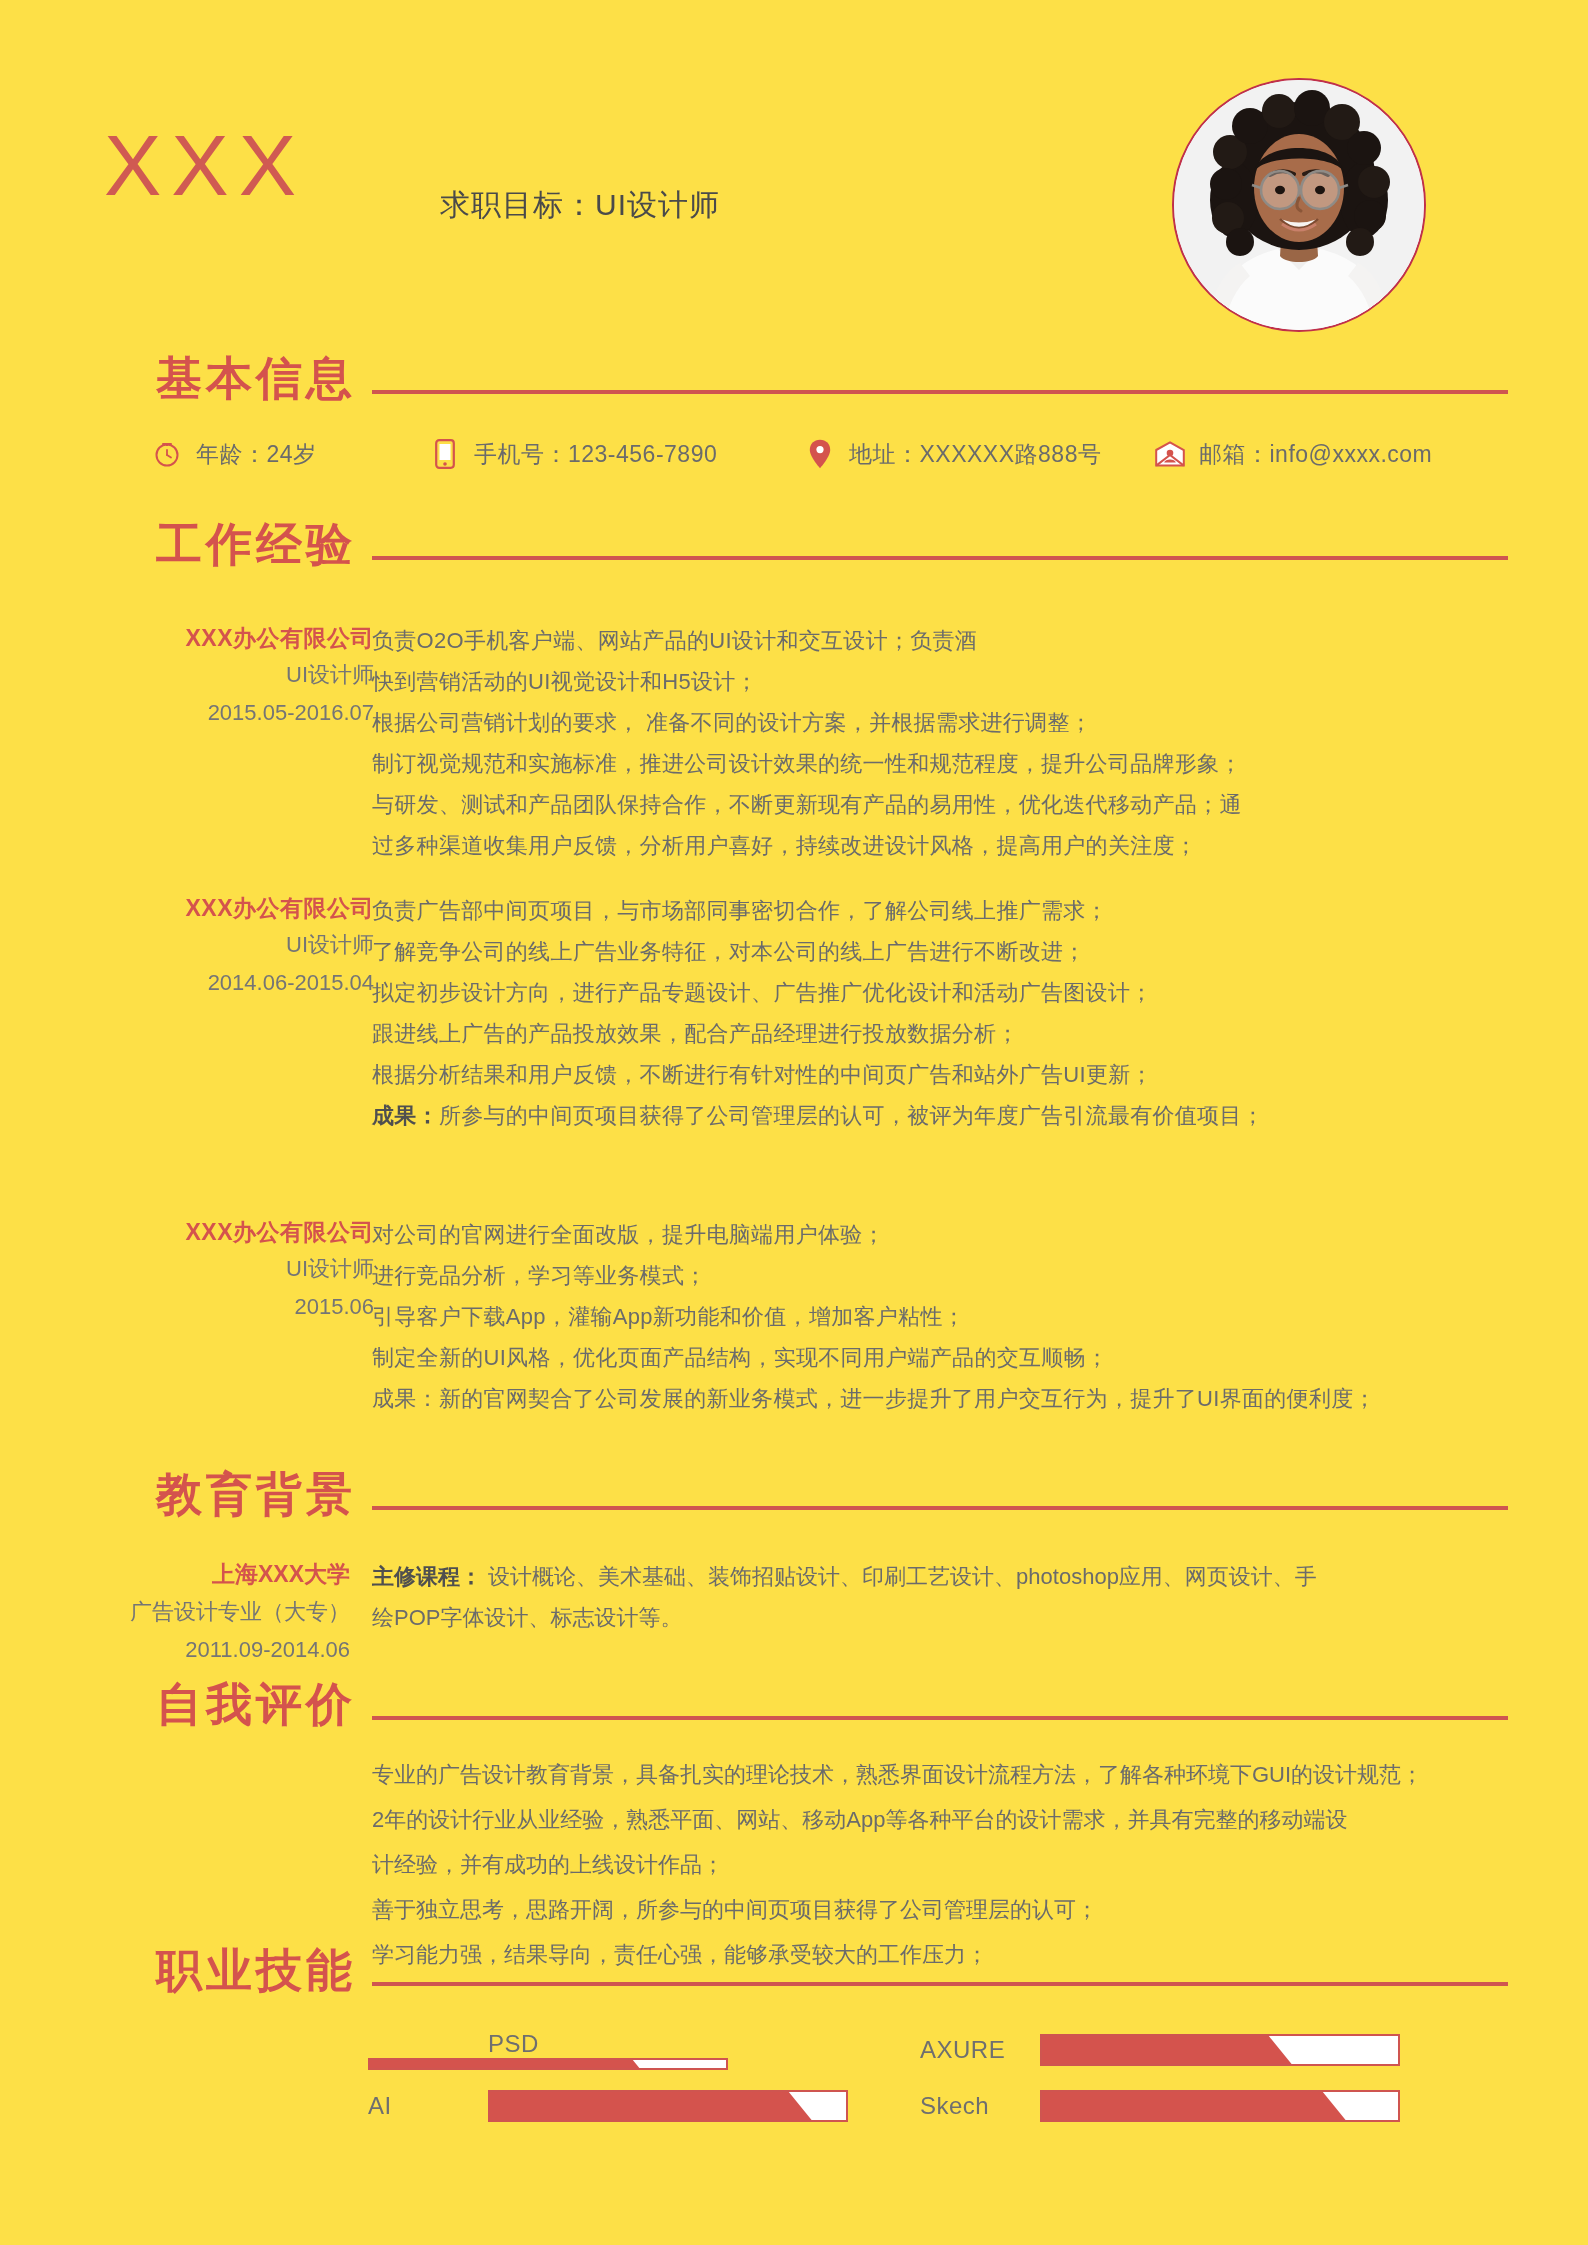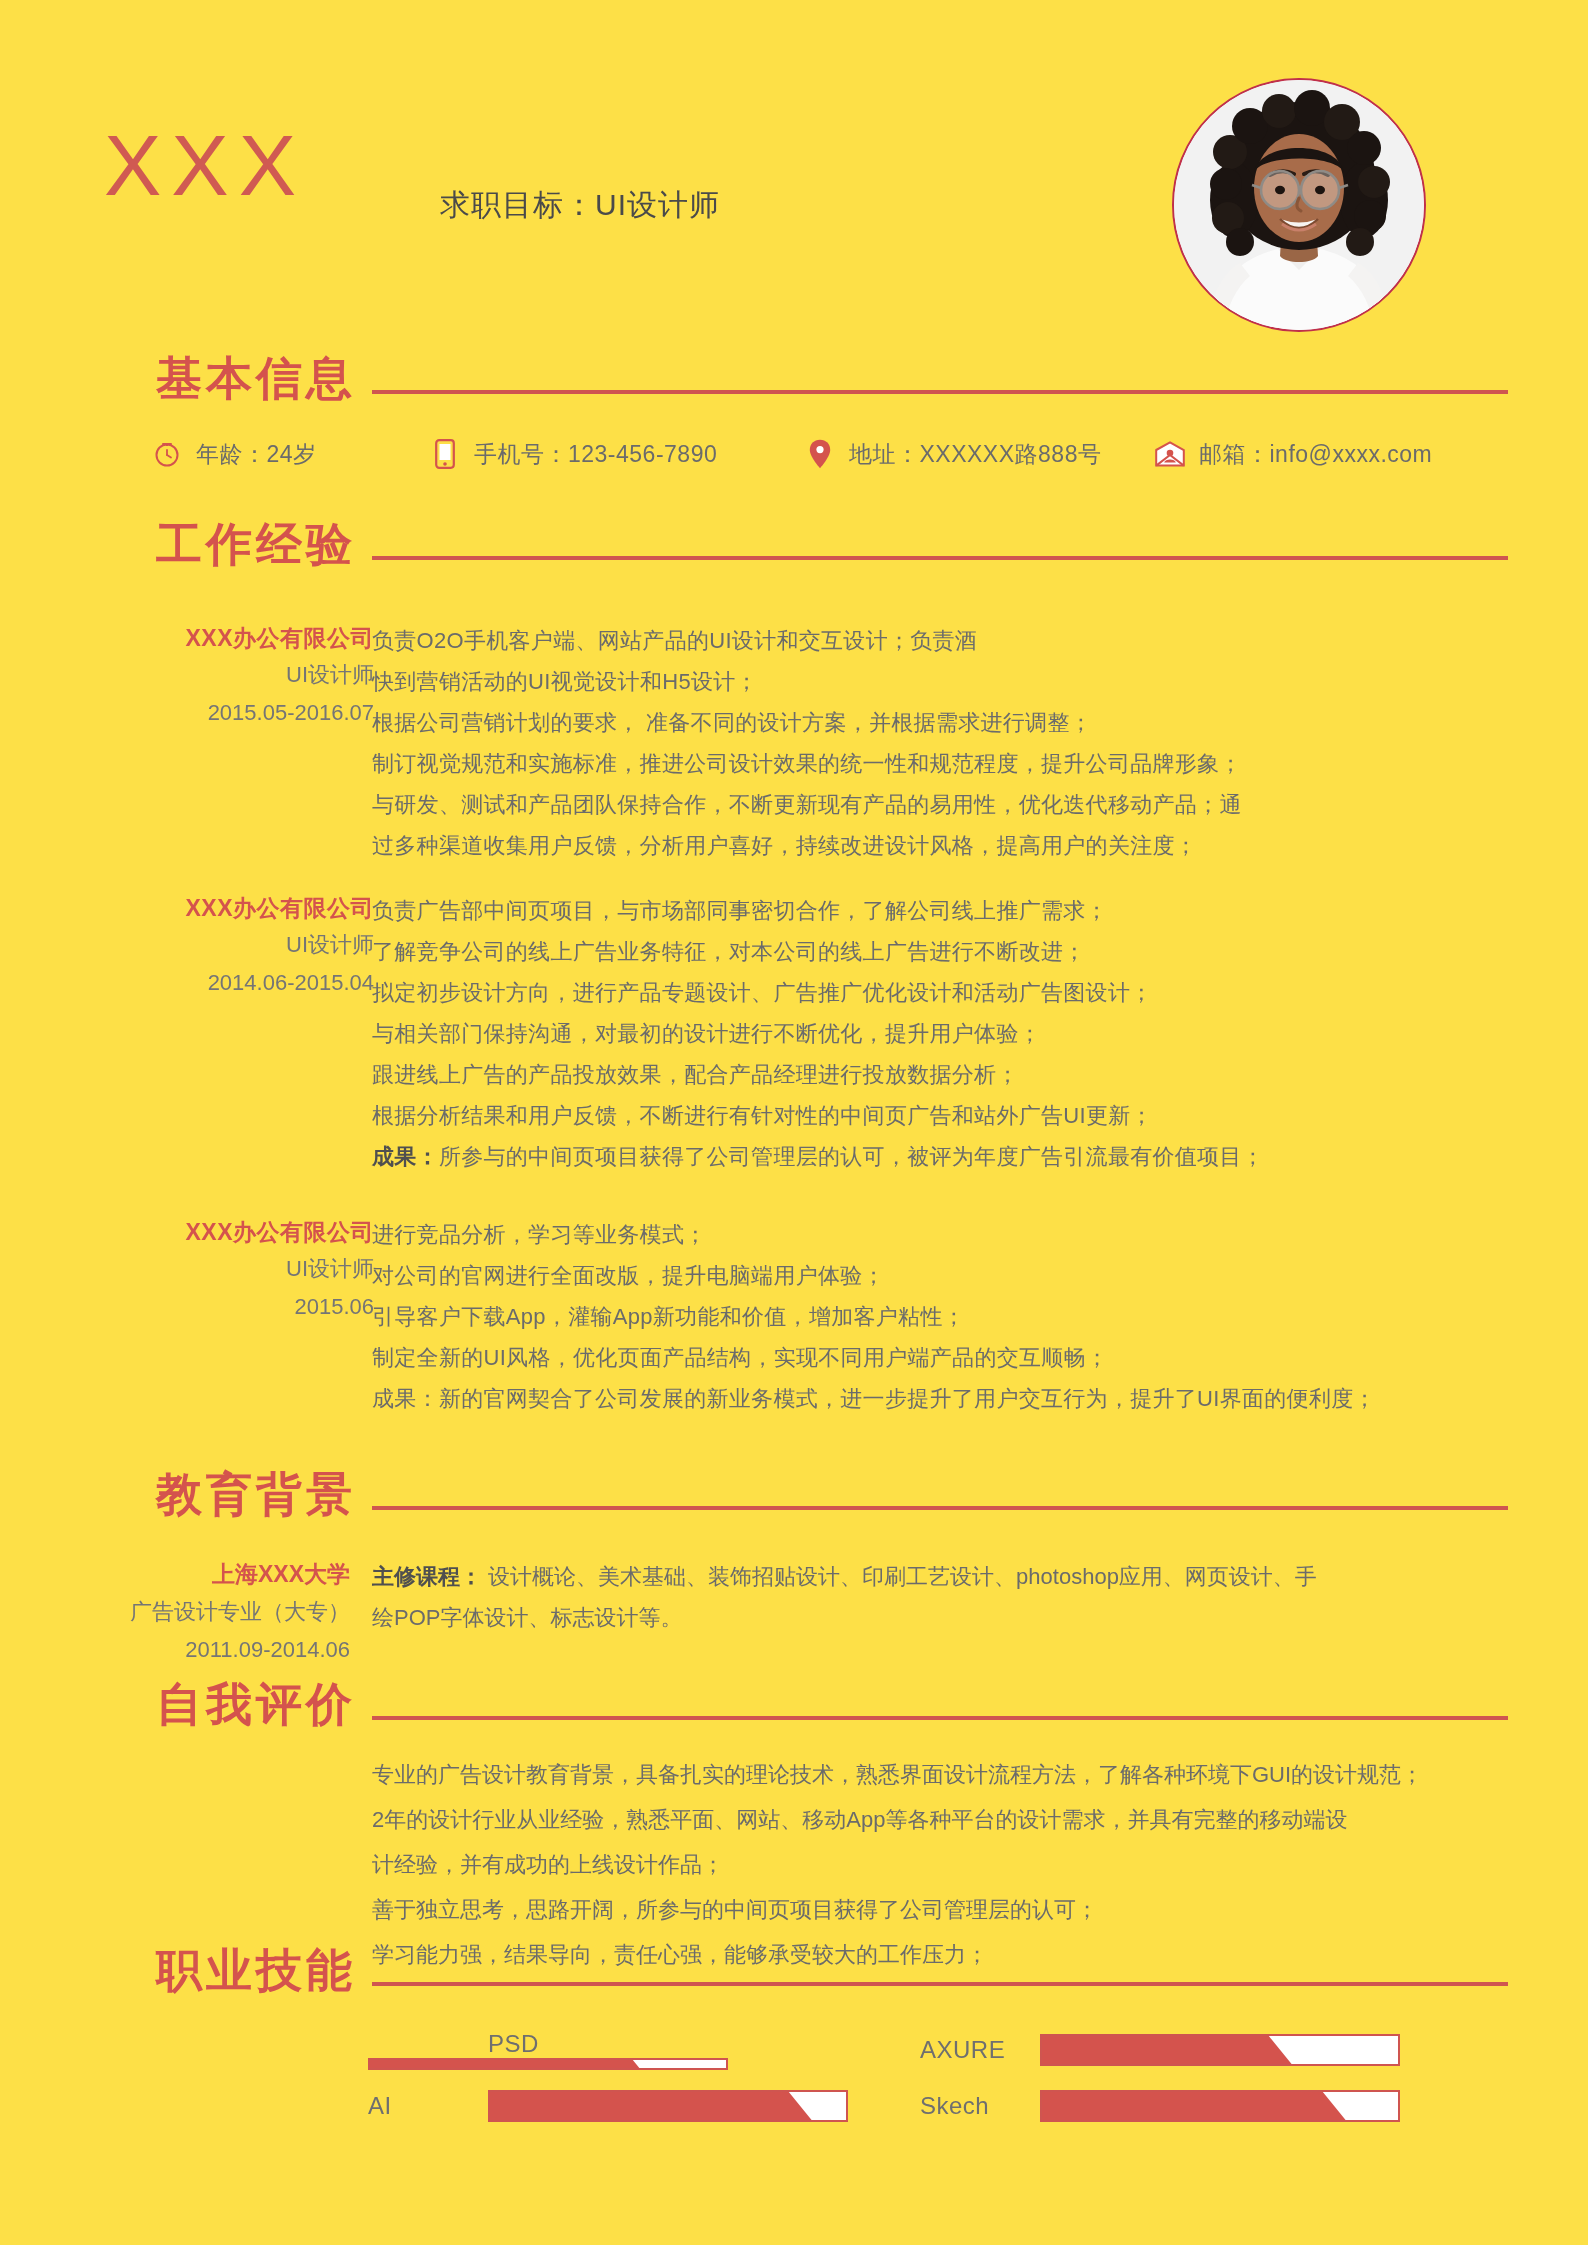--- a/index.html
+++ b/index.html
@@ -391,36 +391,35 @@
   <div class="exp-block" style="top:890px;">
     <div class="exp-left">
       <div class="exp-company">XXX办公有限公司</div>
       <div class="exp-role">UI设计师</div>
       <div class="exp-date">2014.06-2015.04</div>
     </div>
     <div class="exp-right">
       <div class="exp-line">负责广告部中间页项目，与市场部同事密切合作，了解公司线上推广需求；</div>
       <div class="exp-line">了解竞争公司的线上广告业务特征，对本公司的线上广告进行不断改进；</div>
       <div class="exp-line">拟定初步设计方向，进行产品专题设计、广告推广优化设计和活动广告图设计；</div>
-      <div class="exp-line">与相关部门保持沟通，对最初的设计进行不断优化，提升用户体验；</div>
       <div class="exp-line">跟进线上广告的产品投放效果，配合产品经理进行投放数据分析；</div>
       <div class="exp-line">根据分析结果和用户反馈，不断进行有针对性的中间页广告和站外广告UI更新；</div>
       <div class="exp-line"><b>成果：</b><span>所参与的中间页项目获得了公司管理层的认可，被评为年度广告引流最有价值项目；</span></div>
     </div>
   </div>
 
   <div class="exp-block" style="top:1214px;">
     <div class="exp-left">
       <div class="exp-company">XXX办公有限公司</div>
       <div class="exp-role">UI设计师</div>
       <div class="exp-date">2015.06</div>
     </div>
     <div class="exp-right">
+      <div class="exp-line">对公司的官网进行全面改版，提升电脑端用户体验；</div>
       <div class="exp-line">进行竞品分析，学习等业务模式；</div>
-      <div class="exp-line">对公司的官网进行全面改版，提升电脑端用户体验；</div>
       <div class="exp-line">引导客户下载App，灌输App新功能和价值，增加客户粘性；</div>
       <div class="exp-line">制定全新的UI风格，优化页面产品结构，实现不同用户端产品的交互顺畅；</div>
       <div class="exp-line">成果：新的官网契合了公司发展的新业务模式，进一步提升了用户交互行为，提升了UI界面的便利度；</div>
     </div>
   </div>
 
   <div class="sec" style="top:1468px;">
     <div class="sec-head">
       <div class="sec-title">教育背景</div>
       <div class="sec-rule"></div>

